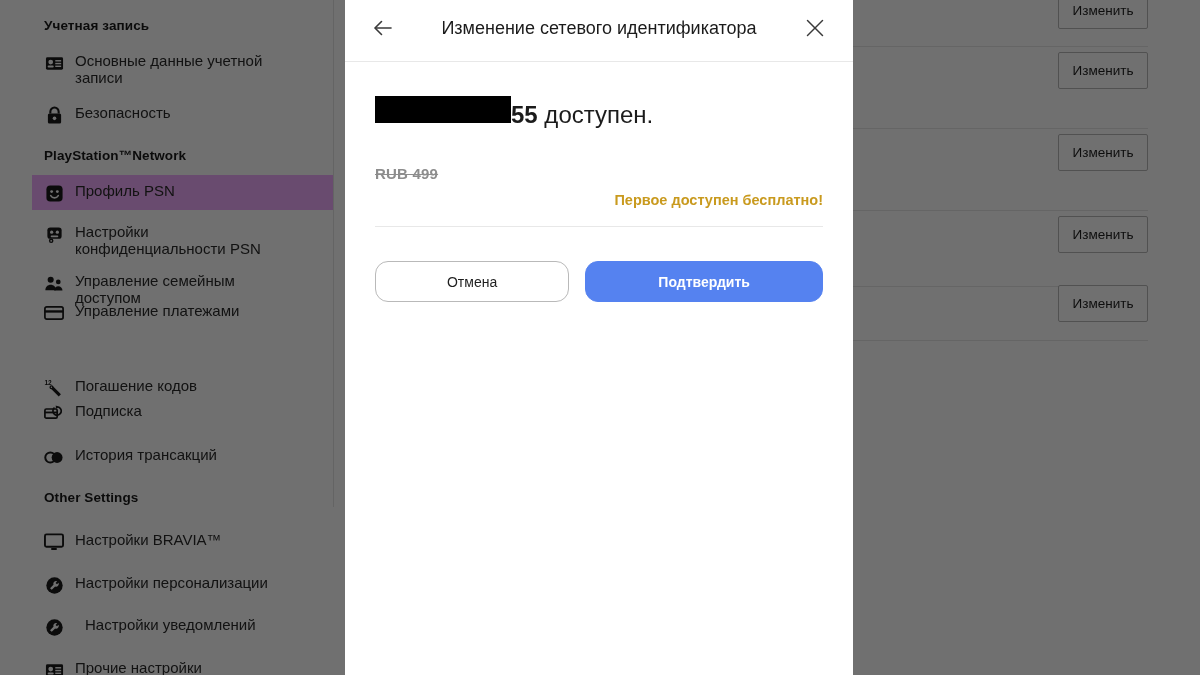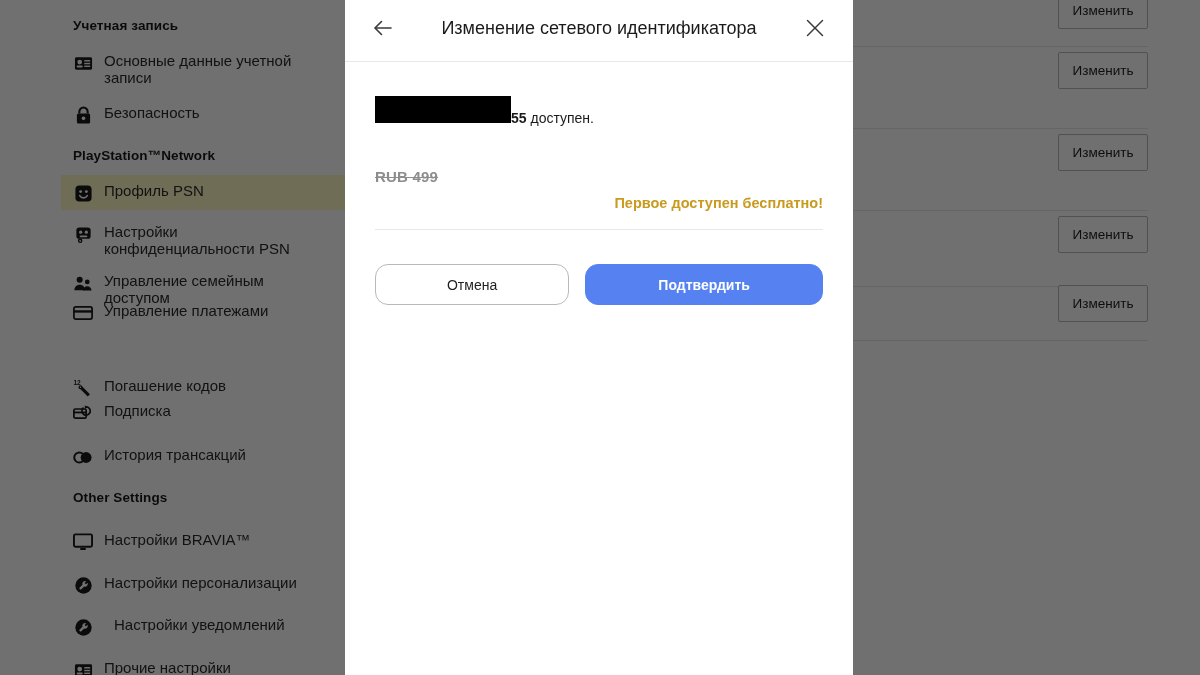--- a/index.html
+++ b/index.html
@@ -8,32 +8,32 @@
     font-family: "Liberation Sans", "DejaVu Sans", sans-serif;
     overflow: hidden;
     background: #ffffff;
   }
   #page { position: relative; width: 1200px; height: 675px; background: #ffffff; overflow: hidden; }
 
   
   #underlay { position: absolute; inset: 0; background: #ffffff; }
 
   .sidebar {
-    position: absolute; left: 61px; top: 0; width: 302px; height: 507px;
+    position: absolute; left: 32px; top: 0; width: 302px; height: 507px;
     background: #ffffff; border-right: 1px solid #e3e3e3;
   }
   .side-section-title {
     font-size: 13.5px; font-weight: bold; color: #1a1a1a;
     padding: 0 0 0 12px; letter-spacing: 0.1px; white-space: nowrap;
   }
   .side-item {
     display: flex; align-items: flex-start; gap: 11px;
     padding: 7px 14px 7px 12px; min-height: 30px;
   }
-  .side-item.active { background: #fef9c3; }
+  .side-item.active { background: #f0abfc; }
   .side-item .ico {
     flex: 0 0 20px; width: 20px; height: 20px; margin-top: 1px;
     display: flex; align-items: center; justify-content: center; color: #1a1a1a;
   }
   .side-item .lbl {
     font-size: 15px; color: #2b2b2b; line-height: 17px;
     max-width: 218px;
   }
 
   
@@ -74,21 +74,21 @@
   .modal-body { padding: 26px 30px 0 30px; }
 
   .avail-line {
     display: flex; align-items: baseline; gap: 0;
     font-size: 19px; color: #1b1b1b; margin: 8px 0 0 0; line-height: 28px;
   }
   .redact {
     display: inline-block; width: 136px; height: 27px; background: #000000;
     vertical-align: -5px;
   }
-  .avail-text { font-size: 14px; color: #1b1b1b; margin-left: 0; }
+  .avail-text { font-size: 24px; color: #1b1b1b; margin-left: 0; }
   .avail-text .num { font-weight: bold; }
 
   .price-block { margin-top: 36px; }
   .price-row { display: flex; justify-content: space-between; align-items: baseline; }
   .price-label { font-size: 15px; color: #2b2b2b; }
   .price-old {
     font-size: 15px; color: #8d8d8d; text-decoration: line-through;
     font-weight: bold; letter-spacing: .2px;
   }
   .price-free {

